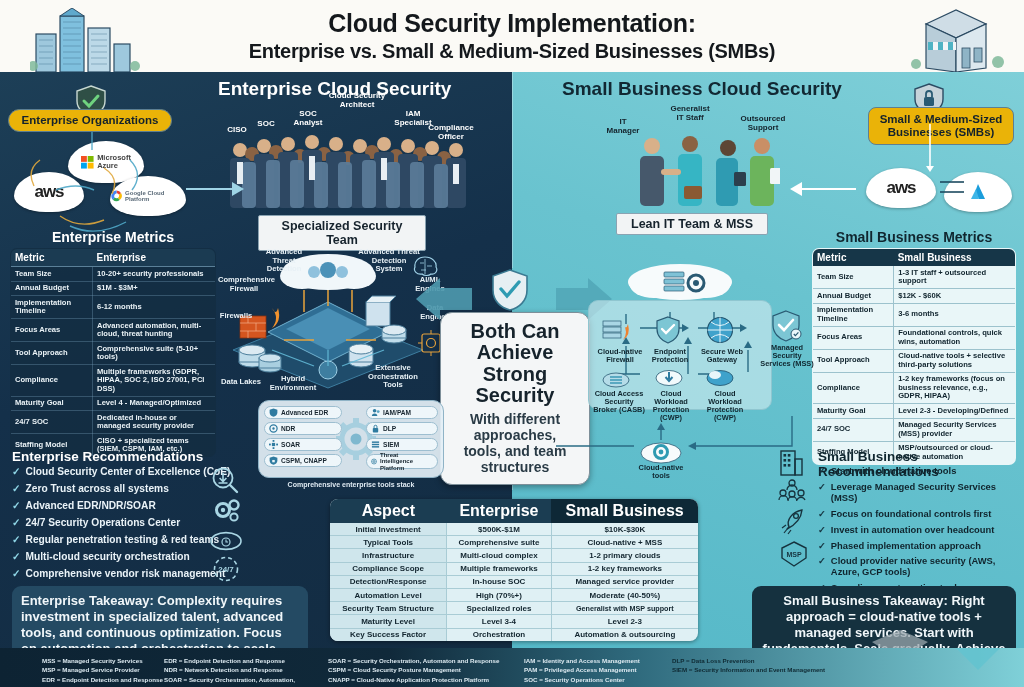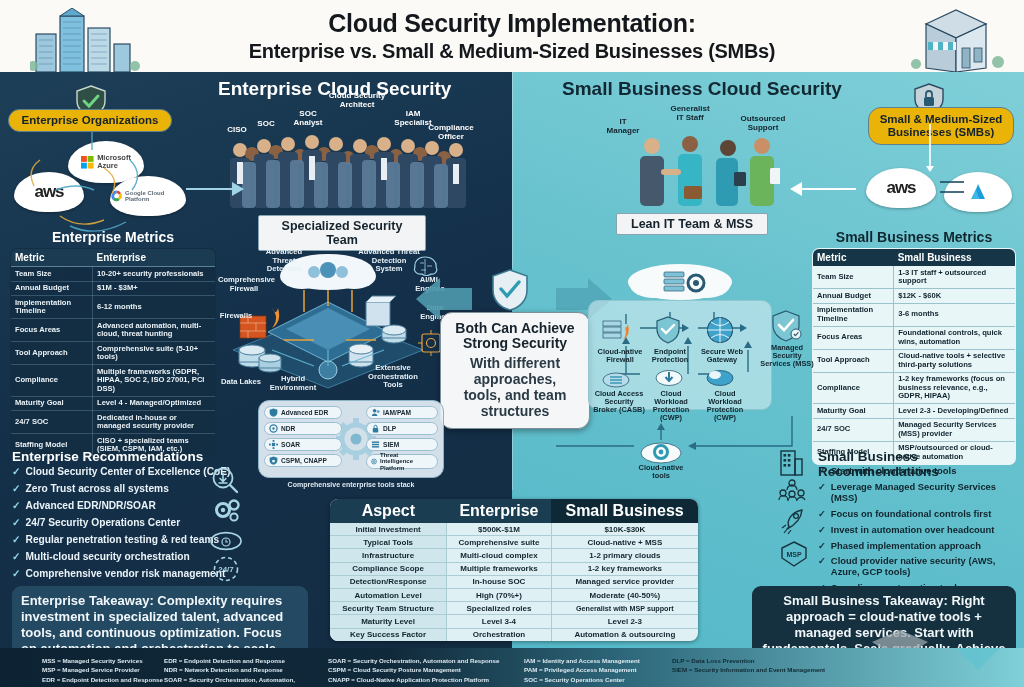--- a/index.html
+++ b/index.html
@@ -42,21 +42,21 @@
     font-size: 19px; font-weight: bold; color: #122833; white-space: nowrap;
   }
 
   
   .pill {
     position: absolute; background: #eab308; border: 1.5px solid #5d7f92;
     border-radius: 13px; padding: 4px 10px; text-align: center;
     font-weight: bold; color: #14222c; line-height: 1.15;
   }
   #ent-org-pill { left: 8px; top: 109px; width: 164px; font-size: 11.5px; }
-  #smb-org-pill { right: 10px; top: 107px; width: 146px; font-size: 11.5px; padding: 5px 8px; }
+  #smb-org-pill { right: 10px; top: 107px; width: 146px; font-size: 11.5px; padding: 5px 8px; border-radius: 8px; }
 
   
   .mini-shield { position: absolute; width: 34px; height: 34px; }
 
   
   .cloudlogo {
     position: absolute; background: #ffffff; border-radius: 50% 50% 45% 45%/60% 60% 40% 40%;
     display: flex; align-items: center; justify-content: center;
     font-size: 9px; font-weight: bold; color: #222; box-shadow: 0 1px 3px rgba(0,0,0,.3);
   }
@@ -110,21 +110,21 @@
   #smb-metrics td.k { border-right: 1px solid #9cc2cd; }
   #smb-metrics tr:last-child td { border-bottom: none; }
 
   
   .center-badge {
     position: absolute; left: 440px; top: 312px; width: 150px;
     background: #f4f6f7; border: 1.5px solid #7d8f99; border-radius: 12px;
     text-align: center; padding: 8px 6px 9px;
     box-shadow: 0 2px 6px rgba(0,0,0,.35);
   }
-  .cb-h { font-size: 14px; font-weight: bold; color: #16232c; line-height: 1.07; }
+  .cb-h { font-size: 20px; font-weight: bold; color: #16232c; line-height: 1.07; }
   .cb-s { font-size: 14px; font-weight: bold; color: #2a3b46; margin-top: 4px; line-height: 1.15; }
 
   .arrow-left-big, .arrow-right-big { position: absolute; top: 276px; }
 
   
   .tools-panel {
     position: absolute; left: 258px; top: 400px; width: 186px; height: 78px;
     background: rgba(226,238,245,.93); border: 1.5px solid #8fb3c6; border-radius: 11px;
   }
   .tool-chip {

